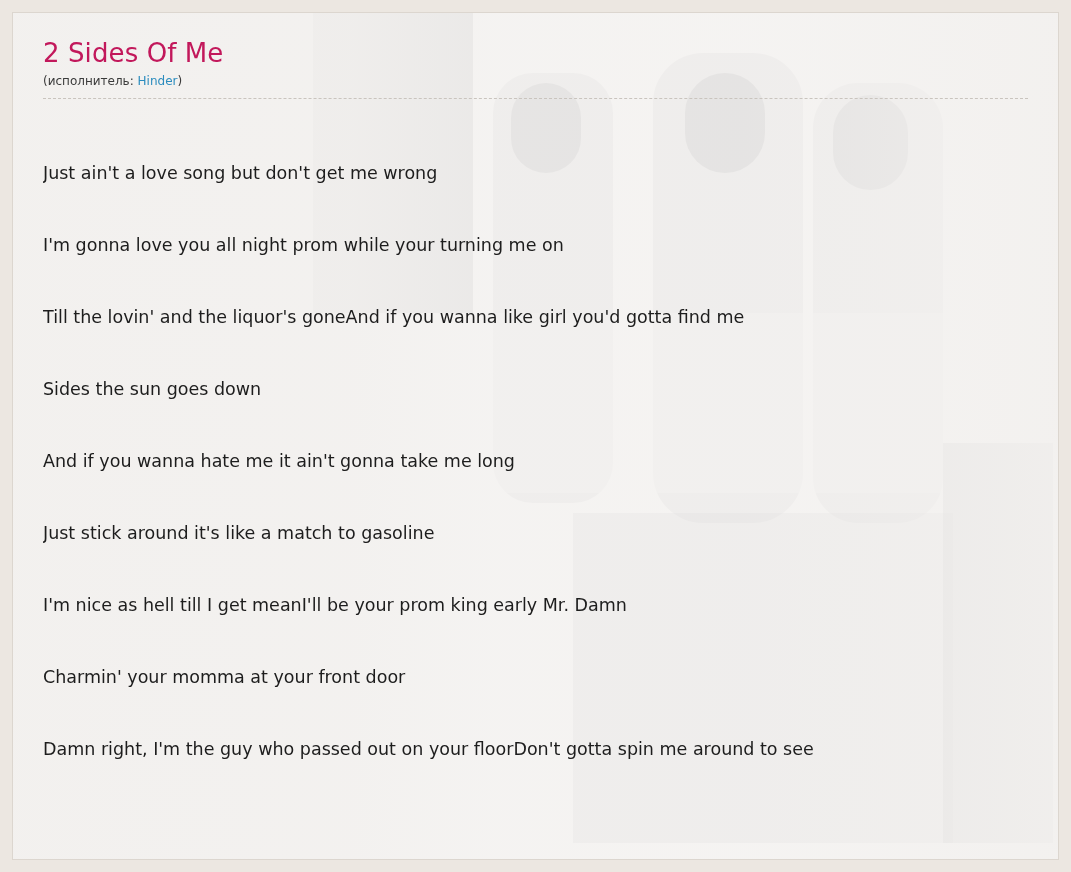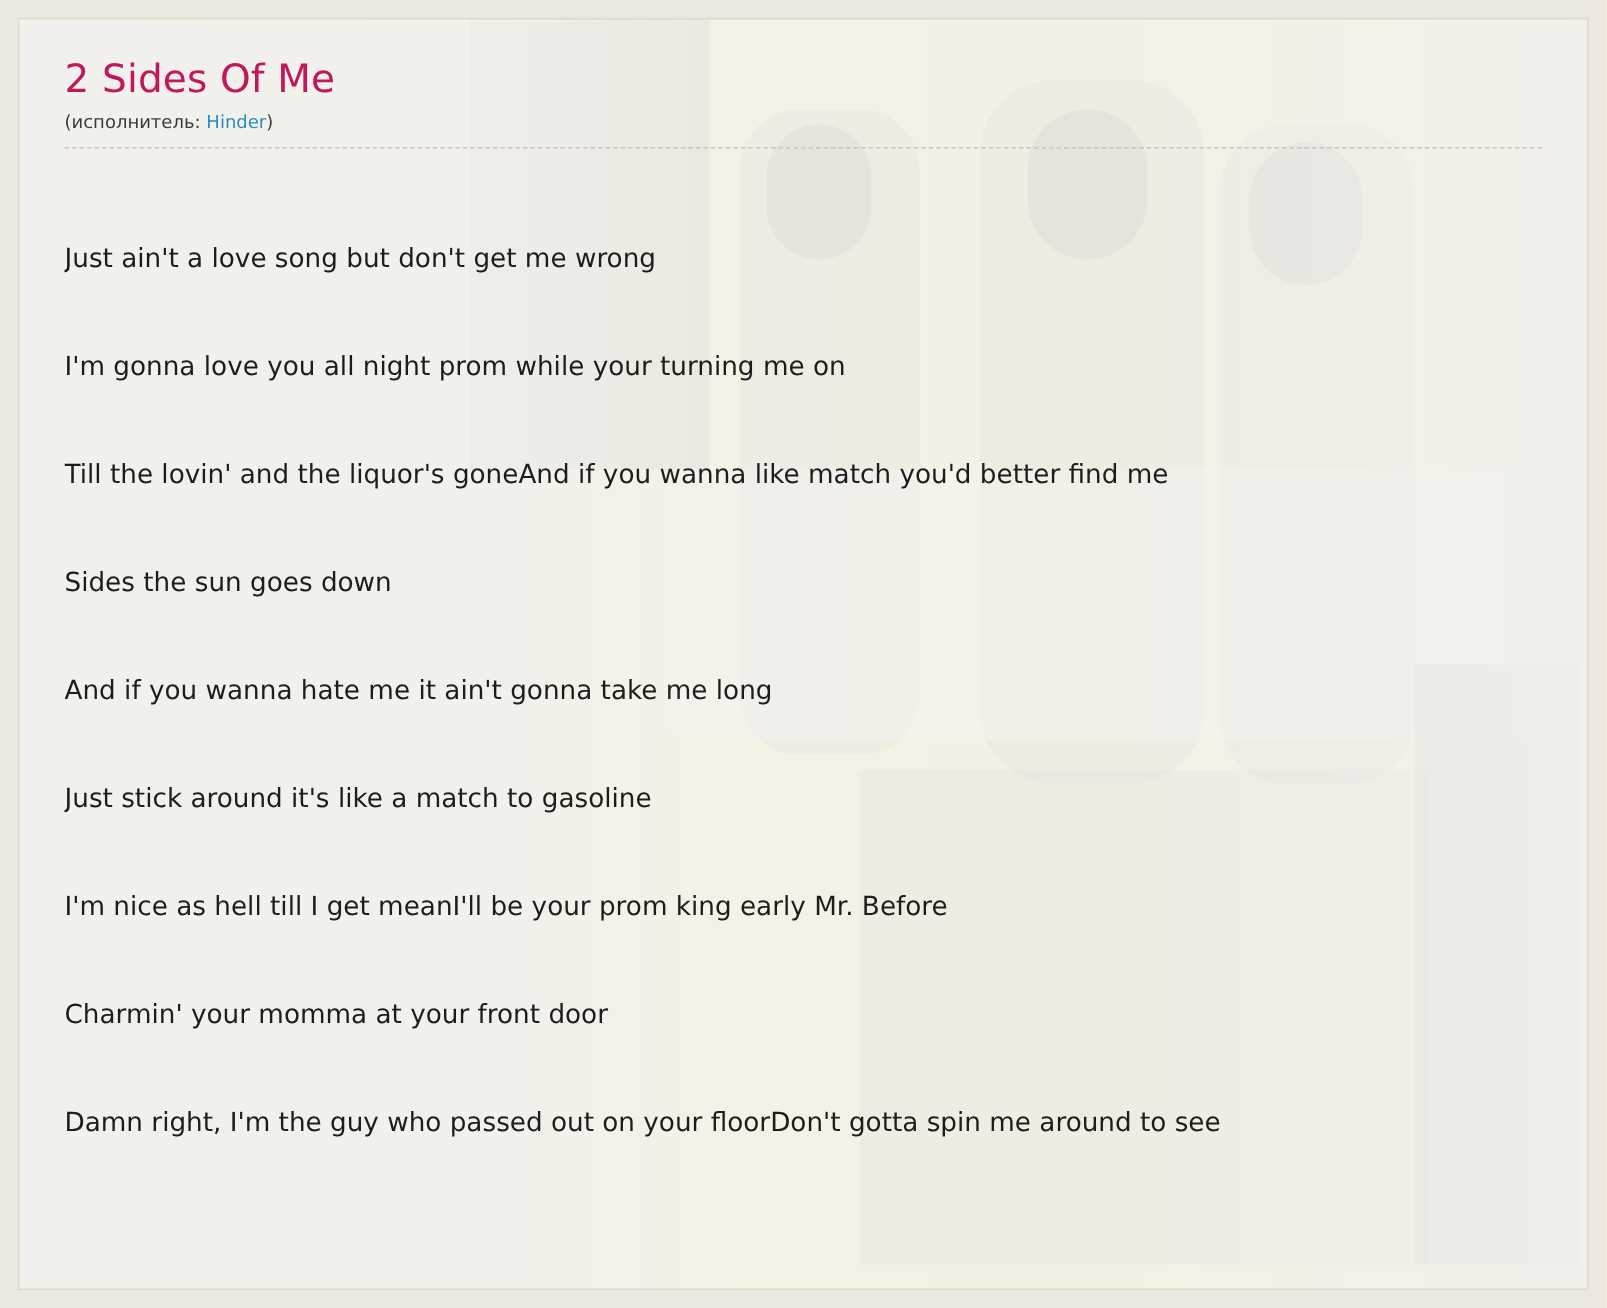--- a/index.html
+++ b/index.html
@@ -22,21 +22,21 @@
     padding: 12px;
     background: #ece7e1;
   }
 
   
   #sheet {
     position: relative;
     width: 1047px;
     height: 848px;
     box-sizing: border-box;
-    background: #fef9c3;
+    background: #ffffff;
     border: 1px solid #dcd6cf;
     overflow: hidden;
   }
 
   
   #bg-photo {
     position: absolute;
     left: 0; top: 0;
     width: 100%;
     height: 100%;
@@ -132,25 +132,25 @@
     <div id="content">
       <h1 id="song-title" style="color: rgb(194, 24, 91);">2 Sides Of Me</h1>
 
       <div id="artist-line"><span>(исполнитель:</span> <a id="artist-link" href="#" style="color: rgb(43, 140, 190);">Hinder</a><span>)</span></div>
 
       <hr id="divider">
 
       <div id="lyrics">
         <div class="lyric-line">Just ain't a love song but don't get me wrong</div>
         <div class="lyric-line">I'm gonna love you all night prom while your turning me on</div>
-        <div class="lyric-line">Till the lovin' and the liquor's goneAnd if you wanna like match you'd better find me</div>
+        <div class="lyric-line">Till the lovin' and the liquor's goneAnd if you wanna like girl you'd gotta find me</div>
         <div class="lyric-line">Sides the sun goes down</div>
         <div class="lyric-line">And if you wanna hate me it ain't gonna take me long</div>
         <div class="lyric-line">Just stick around it's like a match to gasoline</div>
-        <div class="lyric-line">I'm nice as hell till I get meanI'll be your prom king early Mr. Before</div>
+        <div class="lyric-line">I'm nice as hell till I get meanI'll be your prom king early Mr. Damn</div>
         <div class="lyric-line">Charmin' your momma at your front door</div>
         <div class="lyric-line">Damn right, I'm the guy who passed out on your floorDon't gotta spin me around to see</div>
         
         
         
         
         
         
         
         

